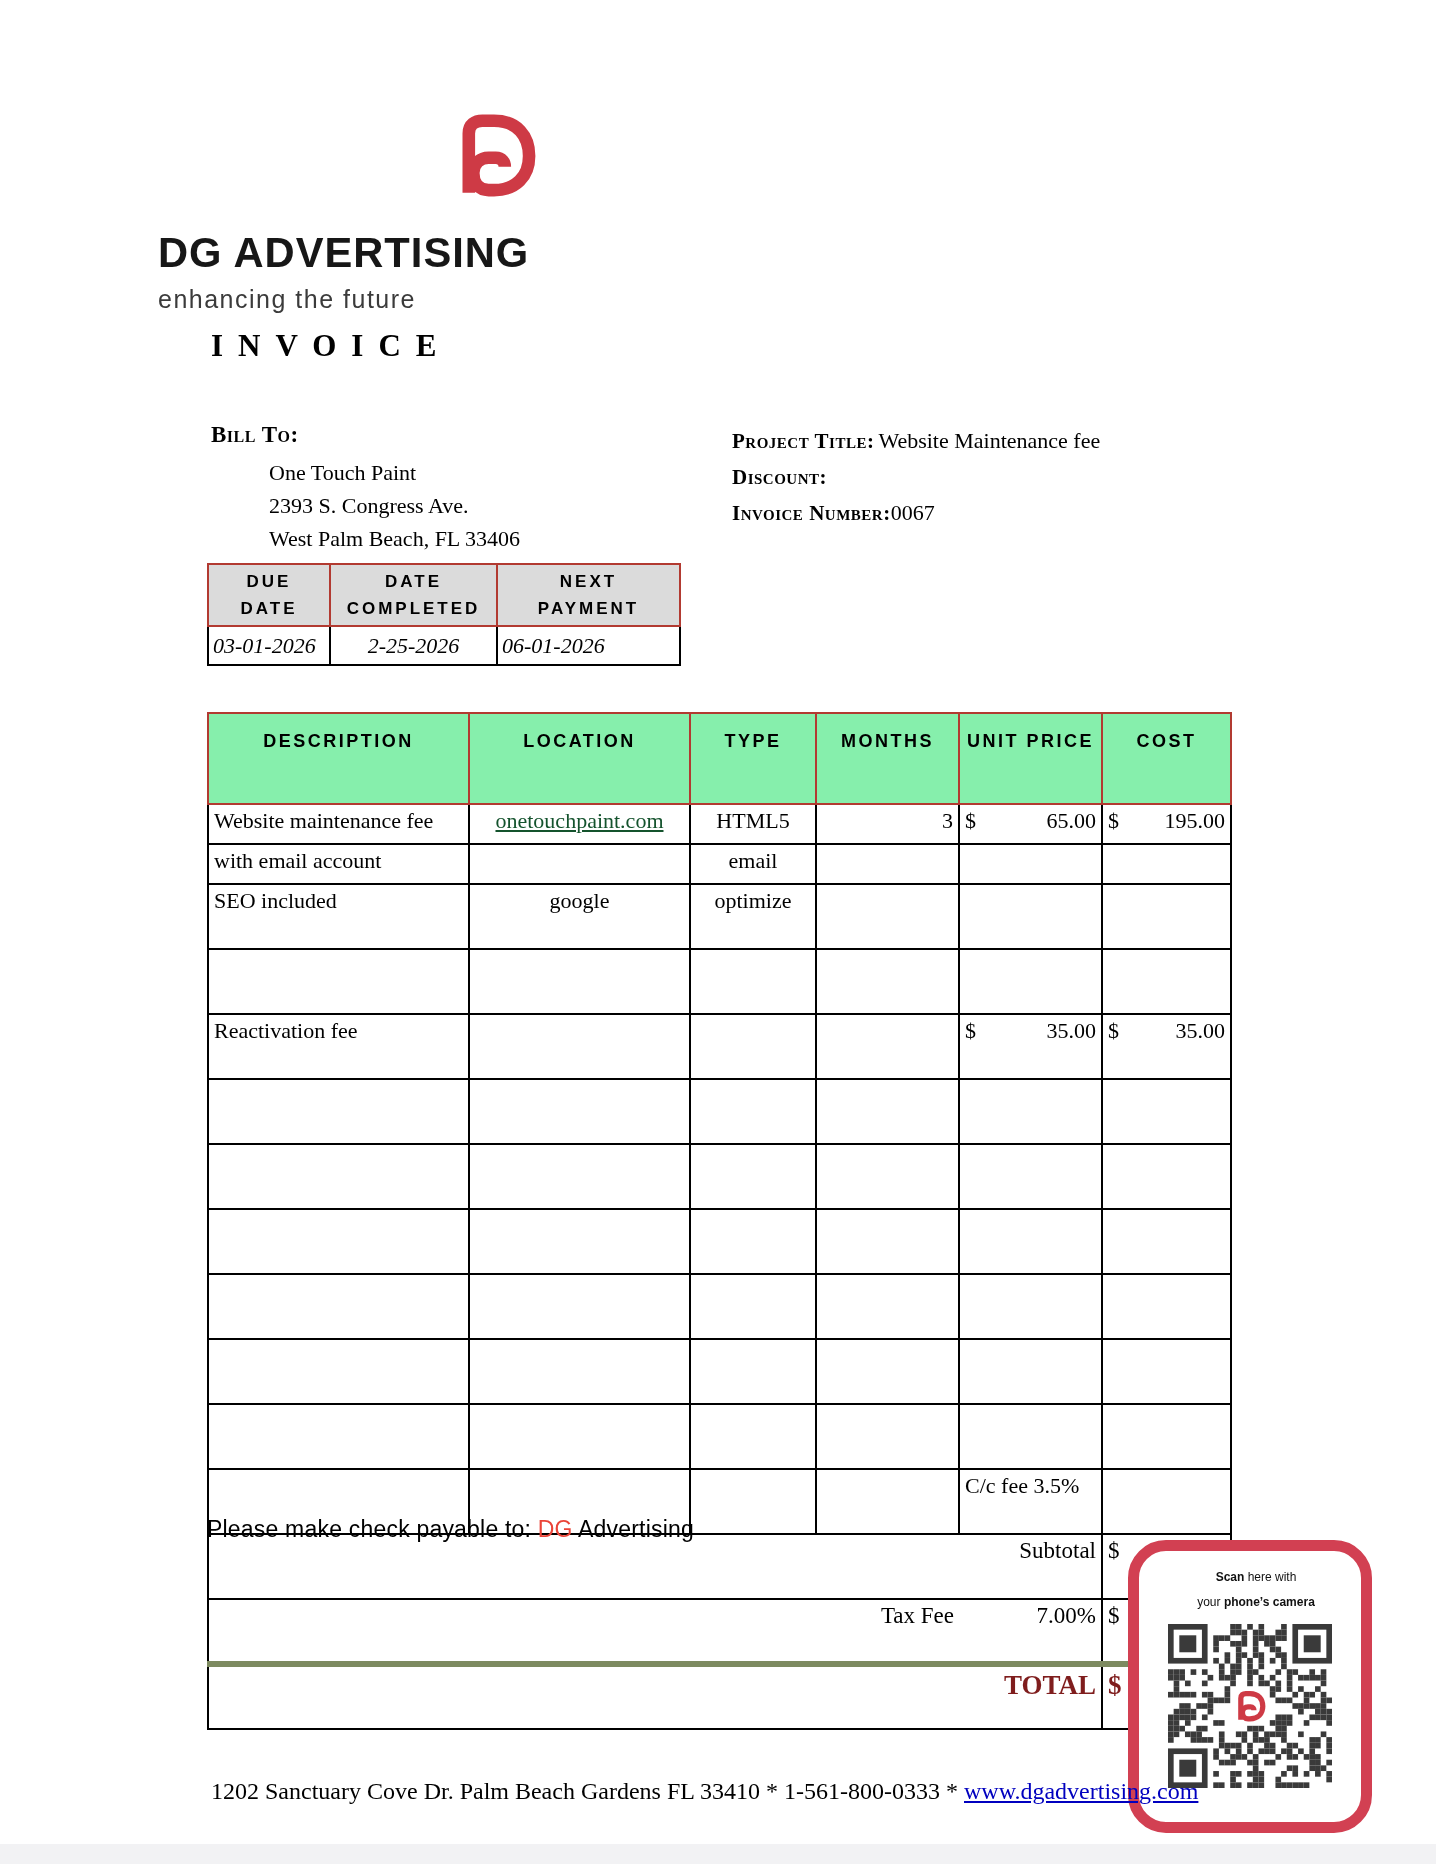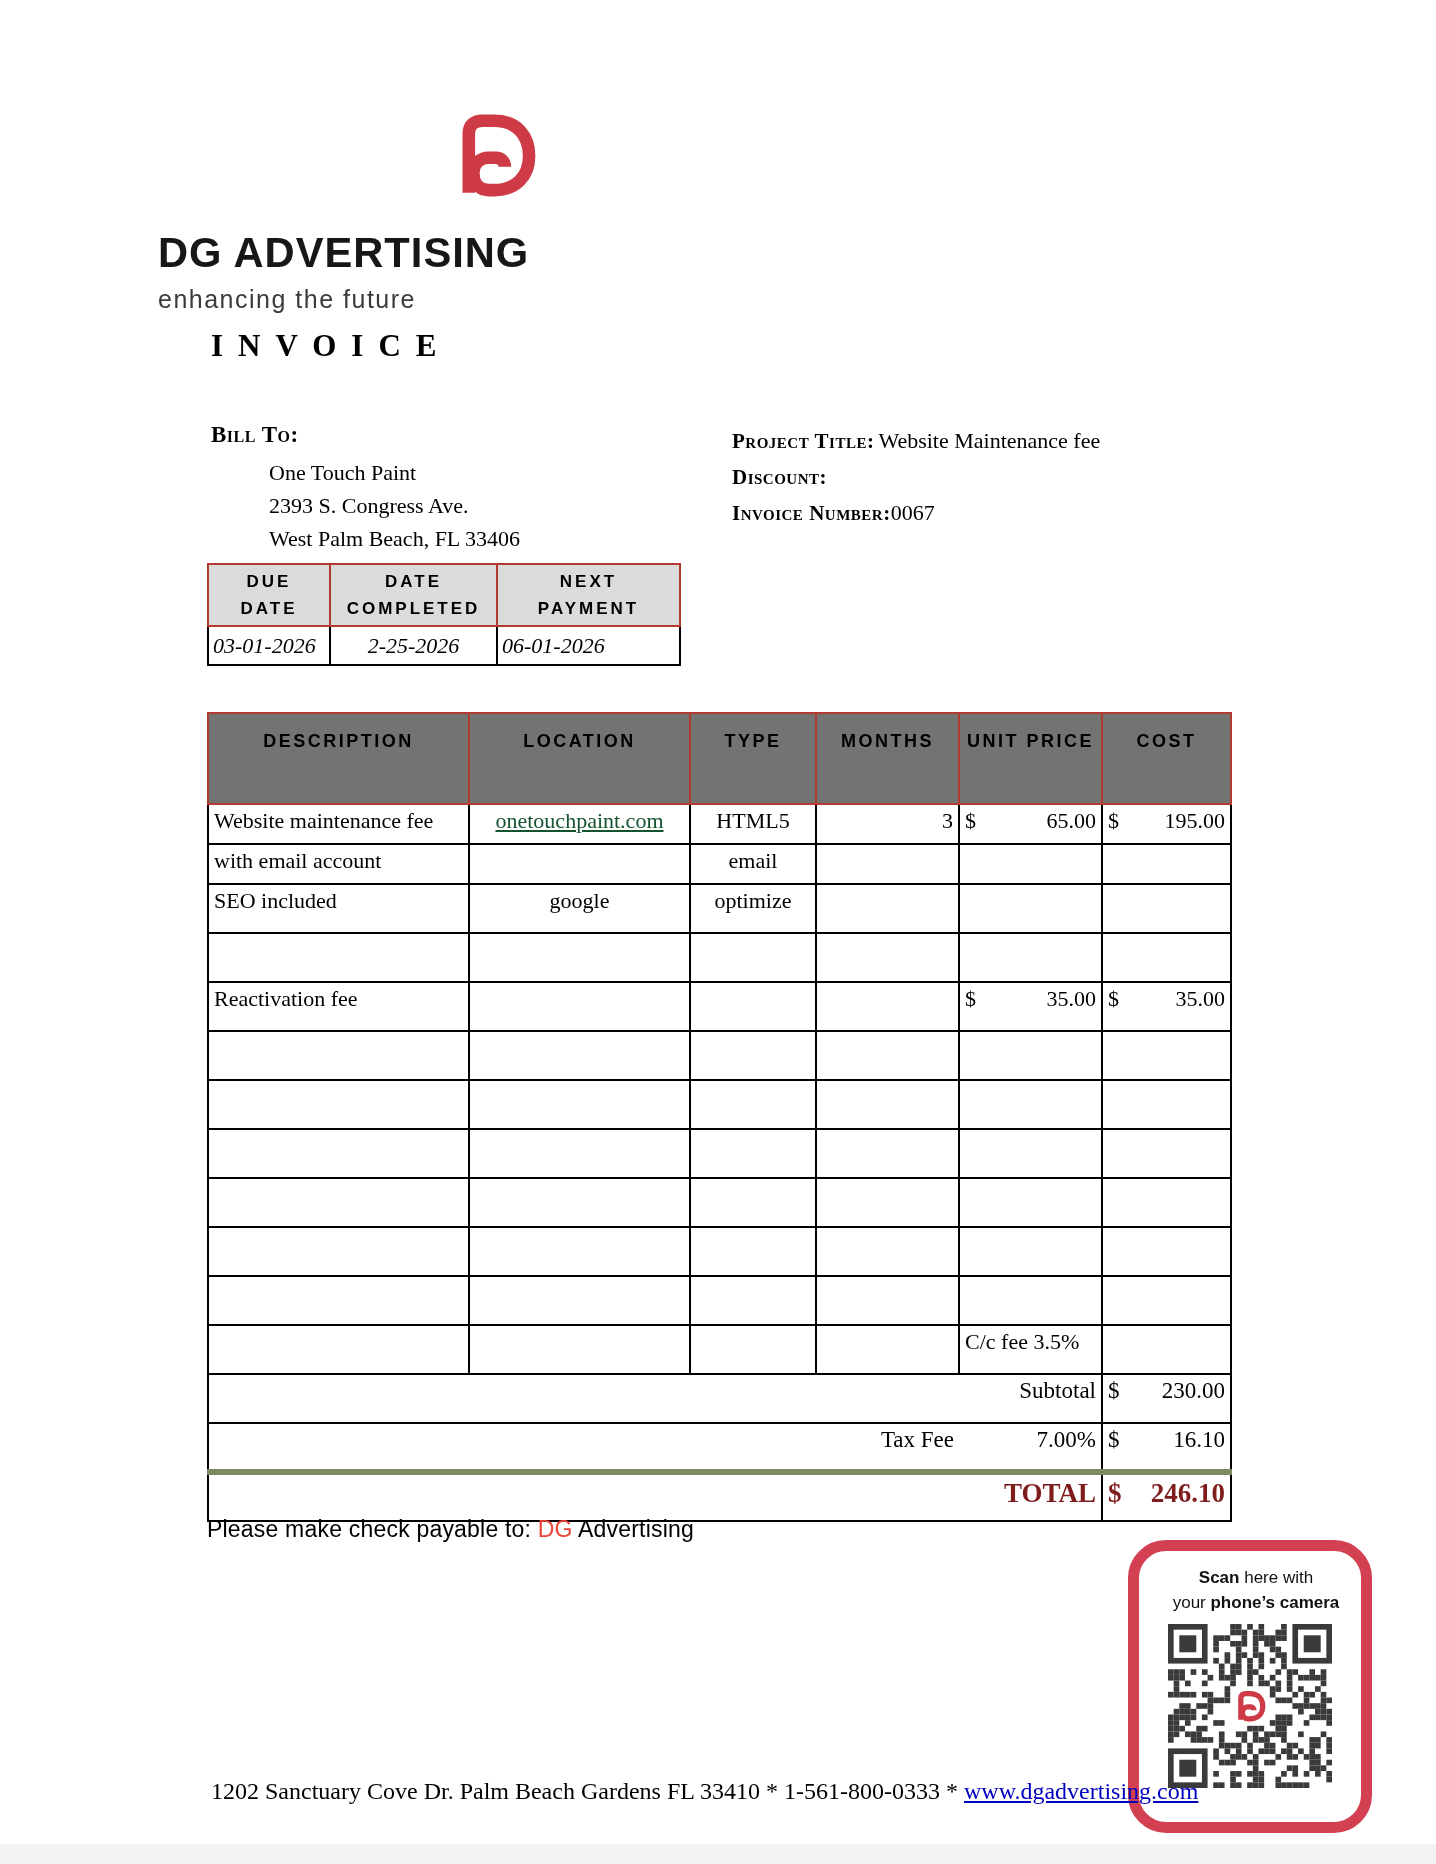--- a/index.html
+++ b/index.html
@@ -25,41 +25,41 @@
 
   
   table{border-collapse:collapse;table-layout:fixed;}
   .date-table{left:207px;top:563px;width:472px;}
   .date-table th{background:#dbdbdb;border:2.5px solid #b23a31;height:60px;font-family:"Liberation Sans",sans-serif;font-size:17px;font-weight:bold;letter-spacing:3px;line-height:27px;vertical-align:middle;padding:0 8px;}
   .date-table td{border:2.5px solid #000;height:37px;font-size:22px;padding:0 4px;font-style:italic;}
   .al{text-align:left;} .ac{text-align:center;} .ar{text-align:right;}
 
   
   .items-table{left:207px;top:712px;width:1023px;}
-  .items-table th{background:#737373;border:2.5px solid #b23a31;height:80px;vertical-align:top;padding-top:8px;font-family:"Liberation Sans",sans-serif;font-size:18px;font-weight:bold;letter-spacing:2.5px;line-height:38px;text-align:center;}
+  .items-table th{background:#86efac;border:2.5px solid #b23a31;height:80px;vertical-align:top;padding-top:8px;font-family:"Liberation Sans",sans-serif;font-size:18px;font-weight:bold;letter-spacing:2.5px;line-height:38px;text-align:center;}
   .items-table td{border:2.5px solid #000;font-size:22px;padding:3px 5px 0 5px;vertical-align:top;}
-  .items-table tbody tr{height:49px;}
+  .items-table tbody tr{height:65px;}
   .items-table tbody tr.h40{height:40px;}
   .money{display:flex;justify-content:space-between;}
   .items-table a{color:#14532d;text-decoration:underline;}
   tr.sub-row{height:43px;} tr.tax-row{height:41px;} tr.total-row{height:46px;}
   tr.sub-row td,tr.tax-row td{font-size:23px;}
   td.no-r{border-right:none;} td.no-l{border-left:none;}
   tr.total-row td{border-top:6px solid #7d8a60;color:#7f1d1d;font-weight:bold;font-size:27px;}
 
   
   .payable{left:207px;top:1516px;font-family:"Liberation Sans",sans-serif;font-size:23px;letter-spacing:.2px;}
   .payable .brand{color:#ea4438;}
   .footer-line{left:211px;top:1778px;font-size:24px;white-space:nowrap;}
   .footer-line a{color:#0000bf;text-decoration:underline;}
   .page-end{left:0;bottom:0;width:100%;height:20px;background:#f2f2f4;}
 
   
   .qr-panel{left:1128px;top:1540px;width:244px;height:293px;border:11px solid #d24052;border-radius:38px;background:#fff;box-sizing:border-box;text-align:center;padding-top:14px;}
-  .qr-text{font-family:"Liberation Sans",sans-serif;font-size:17px;line-height:25px;color:#111;padding-left:12px;}
+  .qr-text{font-family:"Liberation Sans",sans-serif;font-size:12px;line-height:25px;color:#111;padding-left:12px;}
   .qr-text b{font-weight:bold;}
   .qr-code{width:164px;height:164px;margin-top:9px;}
 </style>
 </head>
 <body>
 
 <div class="abs logo">
   <svg class="logo-mark" viewBox="0 0 100 100">
     <path d="M22 92 V26 C22 16 29 12 37 12 H50 C76 12 89 29 89 51 C89 74 74 89 50 89 H44 C33 89 27 81 27 70 C27 59 35 53 44 53 H52 C59 53 62 58 62 63" fill="none" stroke="#ce3a45" stroke-width="14" stroke-linejoin="round" stroke-linecap="butt"></path>
   </svg>

